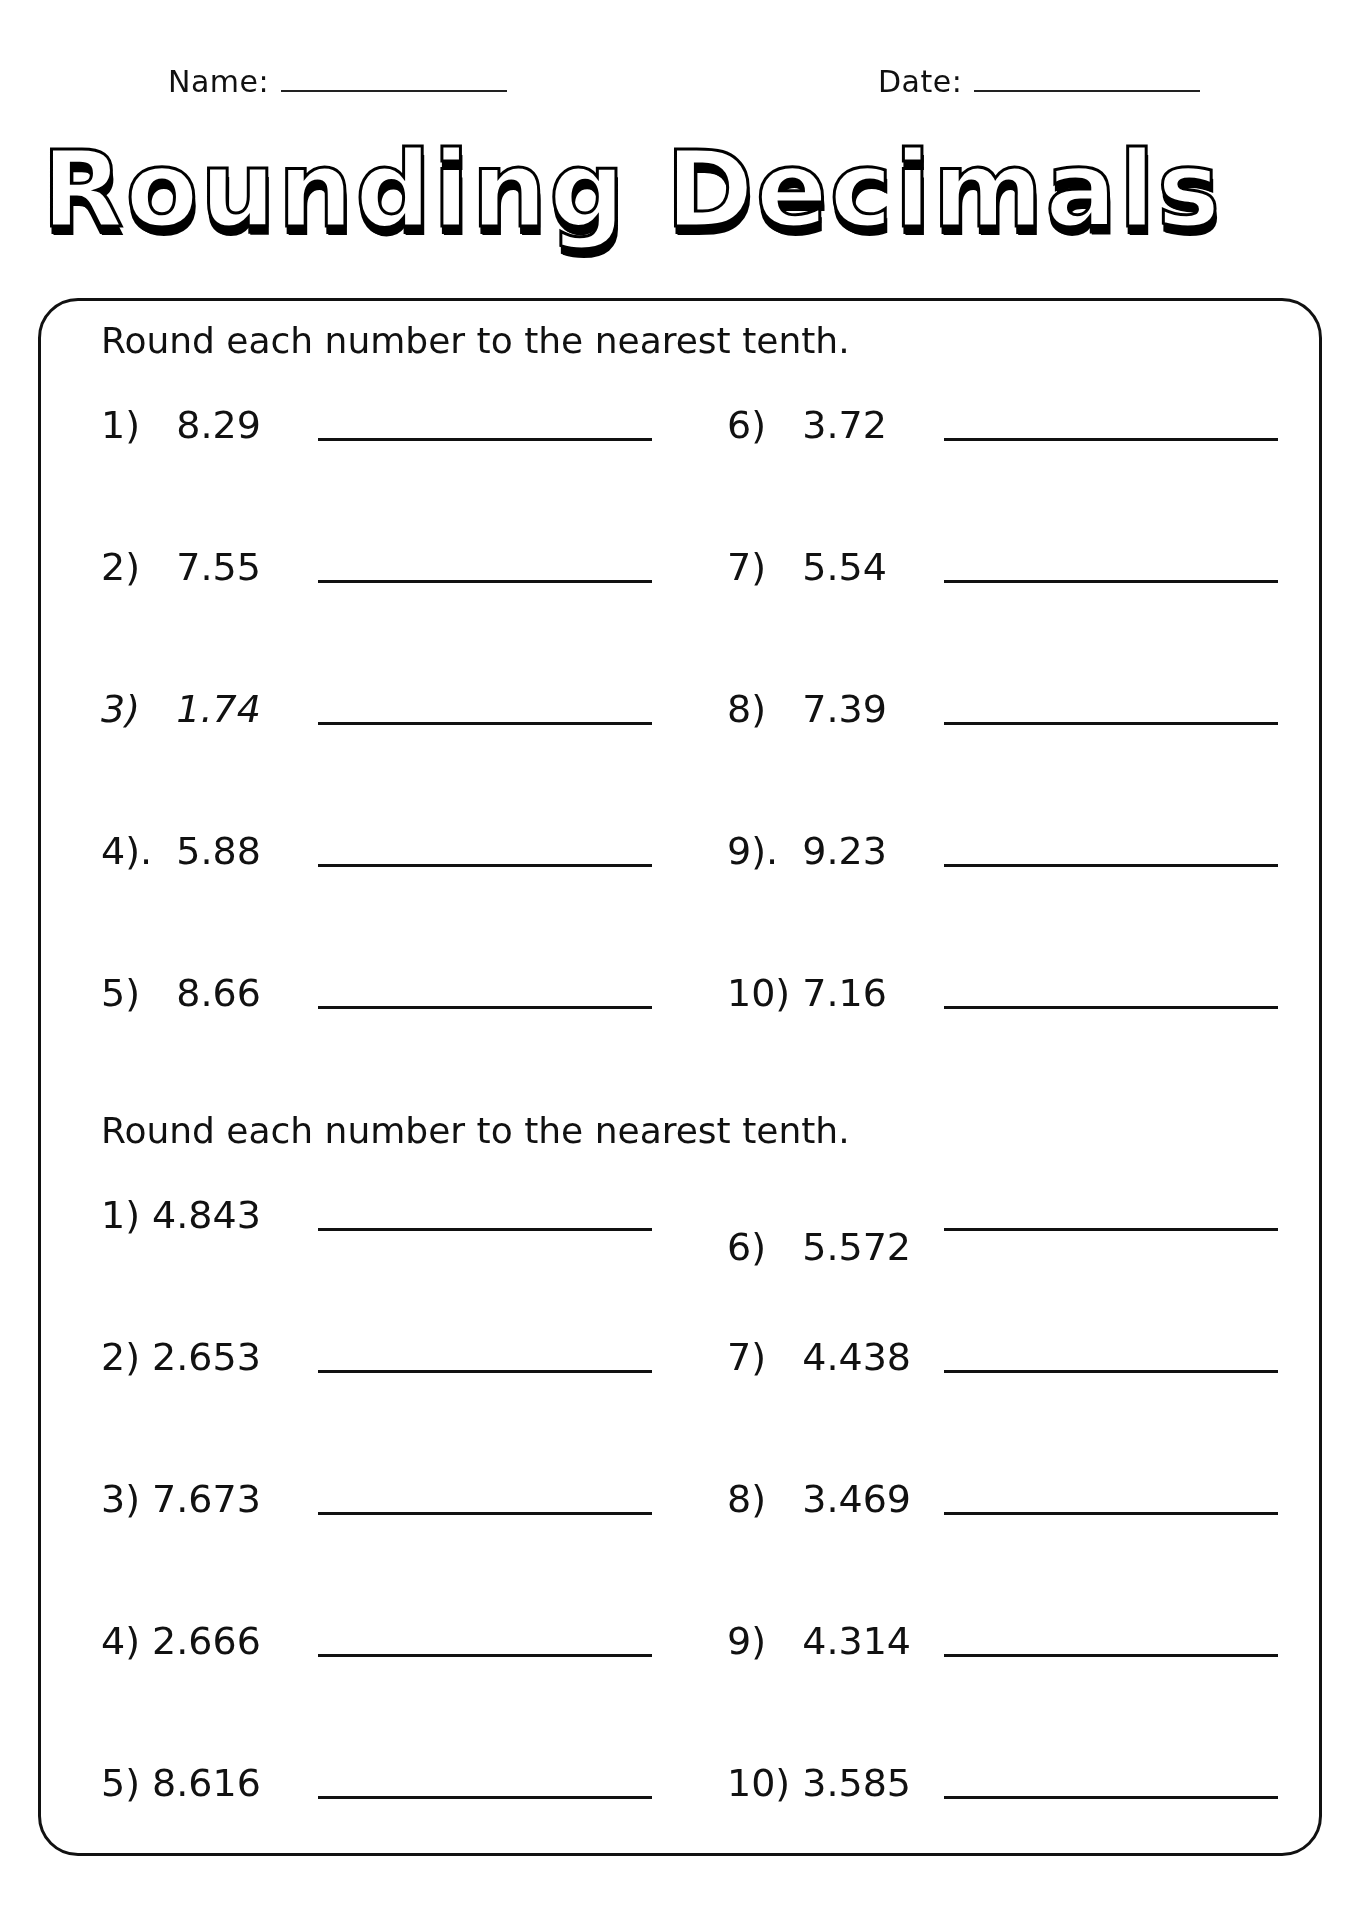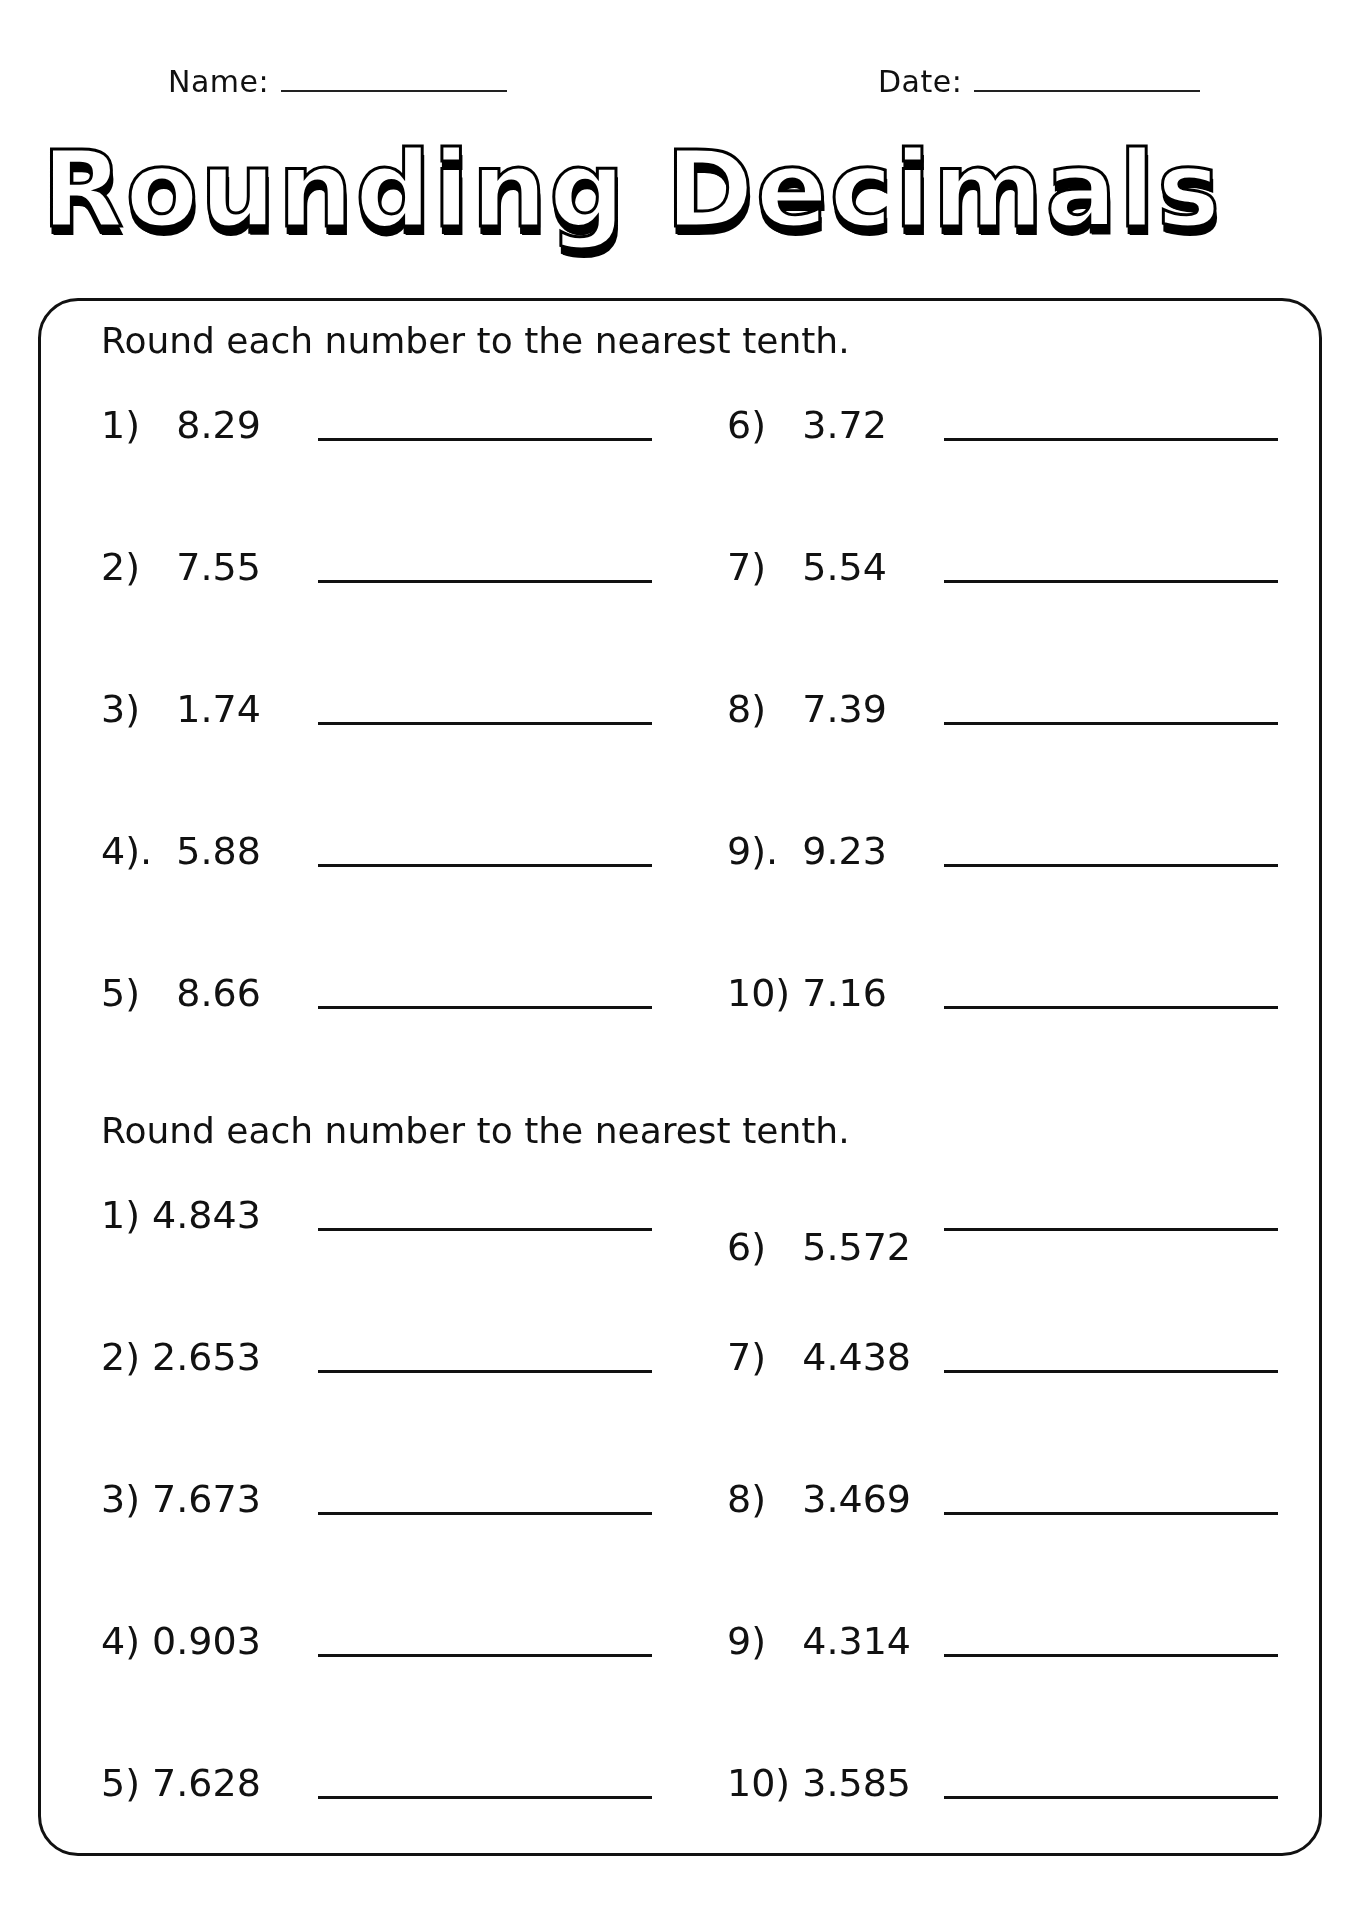--- a/index.html
+++ b/index.html
@@ -43,21 +43,21 @@
     <div class="instr" style="top: 320px;">Round each number to the nearest tenth.</div>
     <div class="item col-l" style="top: 395px;">
       <span class="num" style="white-space: pre;">1)   8.29</span>
       <span class="line"></span>
     </div>
     <div class="item col-l" style="top: 537px;">
       <span class="num" style="white-space: pre;">2)   7.55</span>
       <span class="line"></span>
     </div>
     <div class="item col-l" style="top: 679px;">
-      <span class="num" style="white-space: pre;">3)   1.74</span>
+      <span class="num" style="white-space: pre; font-style: italic;">3)   1.74</span>
       <span class="line"></span>
     </div>
     <div class="item col-l" style="top: 821px;">
       <span class="num" style="white-space: pre;">4).  5.88</span>
       <span class="line"></span>
     </div>
     <div class="item col-l" style="top: 963px;">
       <span class="num" style="white-space: pre;">5)   8.66</span>
       <span class="line"></span>
     </div>
@@ -88,25 +88,25 @@
     </div>
     <div class="item col-l" style="top: 1327px;">
       <span class="num" style="white-space: pre;">2) 2.653</span>
       <span class="line"></span>
     </div>
     <div class="item col-l" style="top: 1469px;">
       <span class="num" style="white-space: pre;">3) 7.673</span>
       <span class="line"></span>
     </div>
     <div class="item col-l" style="top: 1611px;">
-      <span class="num" style="white-space: pre;">4) 0.903</span>
+      <span class="num" style="white-space: pre;">4) 2.666</span>
       <span class="line"></span>
     </div>
     <div class="item col-l" style="top: 1753px;">
-      <span class="num" style="white-space: pre;">5) 7.628</span>
+      <span class="num" style="white-space: pre;">5) 8.616</span>
       <span class="line"></span>
     </div>
     <div class="item col-r" style="top: 1185px;">
       <span class="num" style="white-space: pre; margin-top: 32px;">6)   5.572</span>
       <span class="line"></span>
     </div>
     <div class="item col-r" style="top: 1327px;">
       <span class="num" style="white-space: pre;">7)   4.438</span>
       <span class="line"></span>
     </div>

